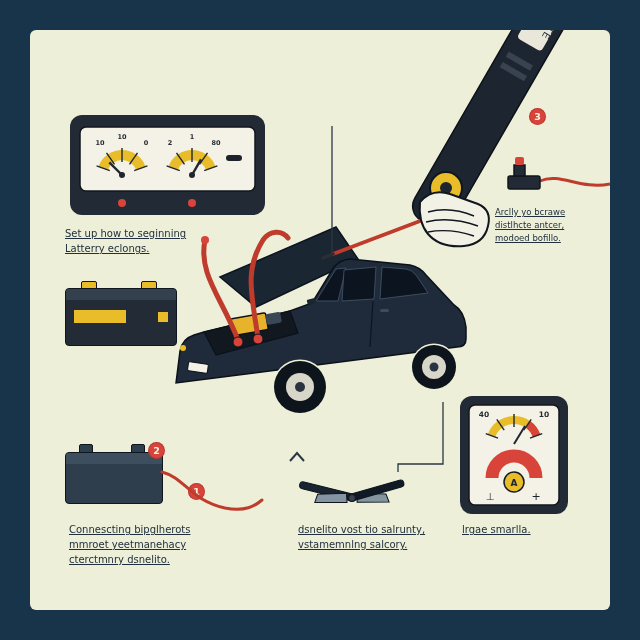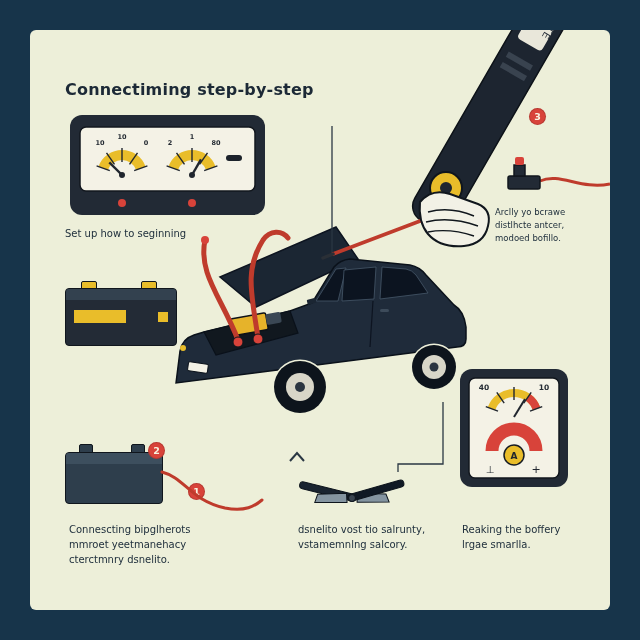--- a/index.html
+++ b/index.html
@@ -4,40 +4,39 @@
 <style>
   html,body{margin:0;padding:0;background:#17344a;}
   .frame{position:relative;width:640px;height:640px;background:#17344a;overflow:hidden;
          font-family:"DejaVu Sans",sans-serif;}
   .panel{position:absolute;left:30px;top:30px;width:580px;height:580px;background:#edefd9;
          border-radius:6px;overflow:hidden;}
   .abs{position:absolute;}
   .title{position:absolute;left:35px;top:50px;font-size:16px;font-weight:800;color:#1c2936;
          letter-spacing:.2px;}
   .cap{position:absolute;font-size:10px;line-height:1.5;color:#20303d;}
-  .cap div{white-space:nowrap;}
+  .cap div{white-space:nowrap;text-decoration:underline;}
   .badge{position:absolute;width:17px;height:17px;border-radius:50%;background:#d8433a;
          color:#f8f1df;font-size:9.5px;font-weight:bold;display:flex;align-items:center;
          justify-content:center;box-shadow:0 0 0 1px rgba(0,0,0,.15) inset;}
   .bat-body{position:absolute;inset:0;background:#232b36;border:1.5px solid #10161d;
             border-radius:4px;overflow:hidden;}
   .bat-top{position:absolute;left:0;top:0;right:0;height:11px;background:#33414f;}
   .term{position:absolute;top:-7px;width:14px;height:9px;background:#e9bd2a;
         border:1.5px solid #10161d;border-radius:2px;}
   .term2{position:absolute;top:-8px;width:12px;height:10px;background:#2e3e4c;
          border:1.5px solid #10161d;border-radius:2px;}
   svg text{font-family:"DejaVu Sans",sans-serif;}
 </style>
 </head>
 <body>
 
 <div class="frame">
   <div class="panel">
 
-    <div class="title">Connectiming step-by-step</div>
 
     <div class="abs" style="left:40px;top:85px;width:195px;height:100px">
       <svg width="195" height="100" viewBox="0 0 195 100">
         <rect x="0" y="0" width="195" height="100" rx="12" fill="#222a35"></rect>
         <rect x="10" y="12" width="175" height="64" rx="6" fill="#f4f2e6" stroke="#12171e" stroke-width="1.5"></rect>
 
         <path d="M33.2,53.2 A20,20 0 0 1 70.8,53.2" fill="none" stroke="#e9bd2a" stroke-width="10"></path>
         <g stroke="#20262e" stroke-width="1.4">
           <line x1="39.8" y1="55.6" x2="26.6" y2="50.8"></line>
           <line x1="44.5" y1="49.4" x2="36.5" y2="37.9"></line>
@@ -65,20 +64,21 @@
         <text x="122" y="24" font-size="6.5" font-weight="bold" fill="#242b33" text-anchor="middle">1</text>
         <text x="146" y="30" font-size="6.5" font-weight="bold" fill="#242b33" text-anchor="middle">80</text>
         <rect x="156" y="40" width="16" height="6" rx="3" fill="#1c222b"></rect>
         <circle cx="52" cy="88" r="4" fill="#d8433a"></circle>
         <circle cx="122" cy="88" r="4" fill="#d8433a"></circle>
       </svg>
     </div>
 
     <div class="cap" style="left:35px;top:196px;width:160px">
       <div>Set up how to seginning</div>
+      <div>Latterry eclongs.</div>
     </div>
 
     <div class="abs" style="left:35px;top:258px;width:112px;height:58px">
       <span class="term" style="left:16px"></span>
       <span class="term" style="left:76px"></span>
       <div class="bat-body">
         <div class="bat-top"></div>
         <div class="abs" style="left:8px;top:21px;width:52px;height:13px;background:#e9bd2a"></div>
         <div class="abs" style="right:8px;top:23px;width:10px;height:10px;background:#e9bd2a"></div>
       </div>
@@ -145,21 +145,21 @@
         <rect x="17" y="9" width="9" height="8" rx="2" fill="#d8433a"></rect>
       </svg>
     </div>
 
     <div class="cap" style="left:465px;top:176px;width:105px;font-size:8.5px">
       <div>Arclly yo bcrawe</div>
       <div>distlhcte antcer,</div>
       <div>modoed bofillo.</div>
     </div>
 
-    <div class="abs" style="left:430px;top:339px;width:108px;height:118px">
+    <div class="abs" style="left:430px;top:366px;width:108px;height:118px">
       <svg width="108" height="118" viewBox="0 0 108 118">
         <rect x="0" y="0" width="108" height="118" rx="12" fill="#222a35"></rect>
         <rect x="9" y="9" width="90" height="100" rx="6" fill="#f4f2e6" stroke="#12171e" stroke-width="1.5"></rect>
         <path d="M31.4,39.8 A24,24 0 0 1 76.6,39.8" fill="none" stroke="#e9bd2a" stroke-width="8"></path>
         <path d="M67.8,28.3 A24,24 0 0 1 76.6,39.8" fill="none" stroke="#d8433a" stroke-width="8"></path>
         <g stroke="#20262e" stroke-width="1.4">
           <line x1="38" y1="42.2" x2="25.8" y2="37.7"></line>
           <line x1="44.2" y1="34.1" x2="36.8" y2="23.4"></line>
           <line x1="54" y1="31" x2="54" y2="18"></line>
           <line x1="63.8" y1="34.1" x2="71.2" y2="23.4"></line>
@@ -193,21 +193,20 @@
     <div class="cap" style="left:39px;top:492px;width:150px">
       <div>Connescting bipglherots</div>
       <div>mmroet yeetmanehacy</div>
       <div>cterctmnry dsnelito.</div>
     </div>
     <div class="cap" style="left:268px;top:492px;width:150px">
       <div>dsnelito vost tio salrunty,</div>
       <div>vstamemnlng salcory.</div>
     </div>
     <div class="cap" style="left:432px;top:492px;width:140px">
-      <div>Reaking the boffery</div>
       <div>lrgae smarlla.</div>
     </div>
 
     <svg class="abs" style="left:0;top:0;pointer-events:none" width="580" height="580" viewBox="0 0 580 580">
 
       <line x1="302" y1="96" x2="302" y2="222" stroke="#2a3743" stroke-width="1.3"></line>
       <path d="M368,442 L368,434 L413,434 L413,372" fill="none" stroke="#2a3743" stroke-width="1.3"></path>
       <path d="M260,431 L267,423 L274,431" fill="none" stroke="#2a3743" stroke-width="2"></path>
 
       <path d="M132,442 C155,448 160,470 195,478 C215,482 225,476 232,470" fill="none" stroke="#bf3b2c" stroke-width="3" stroke-linecap="round"></path>

